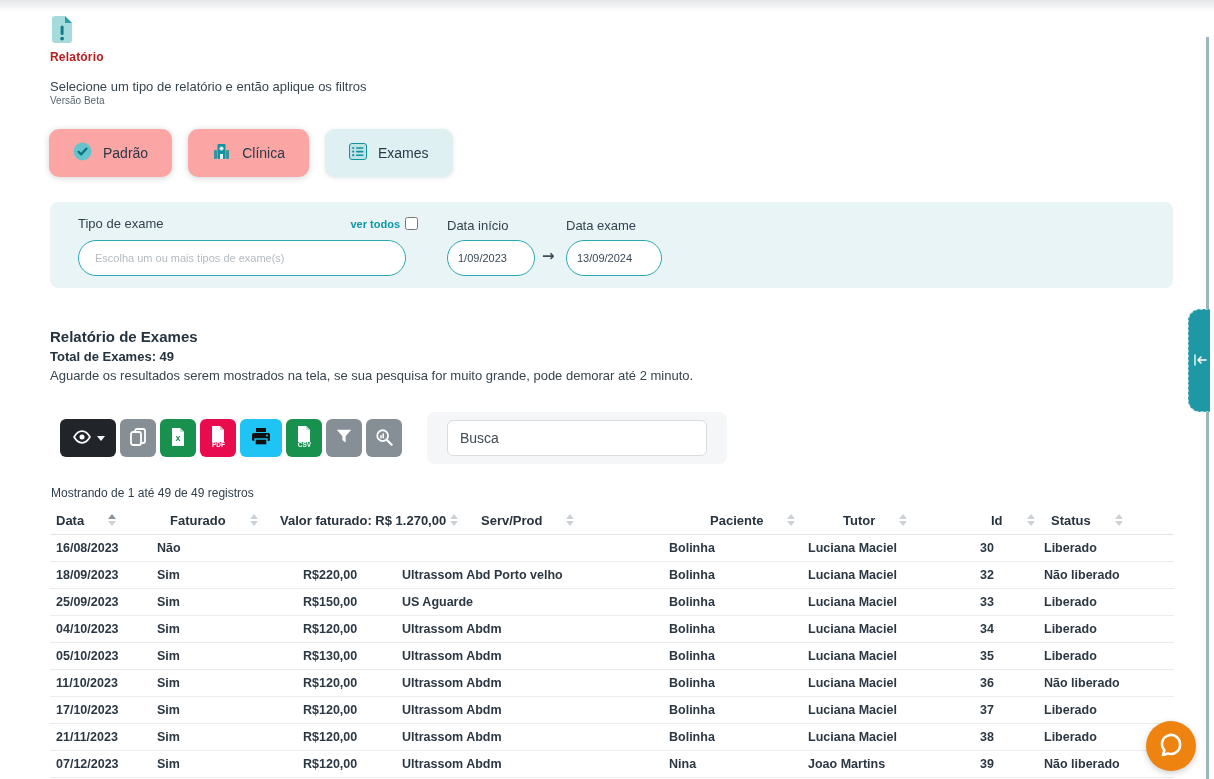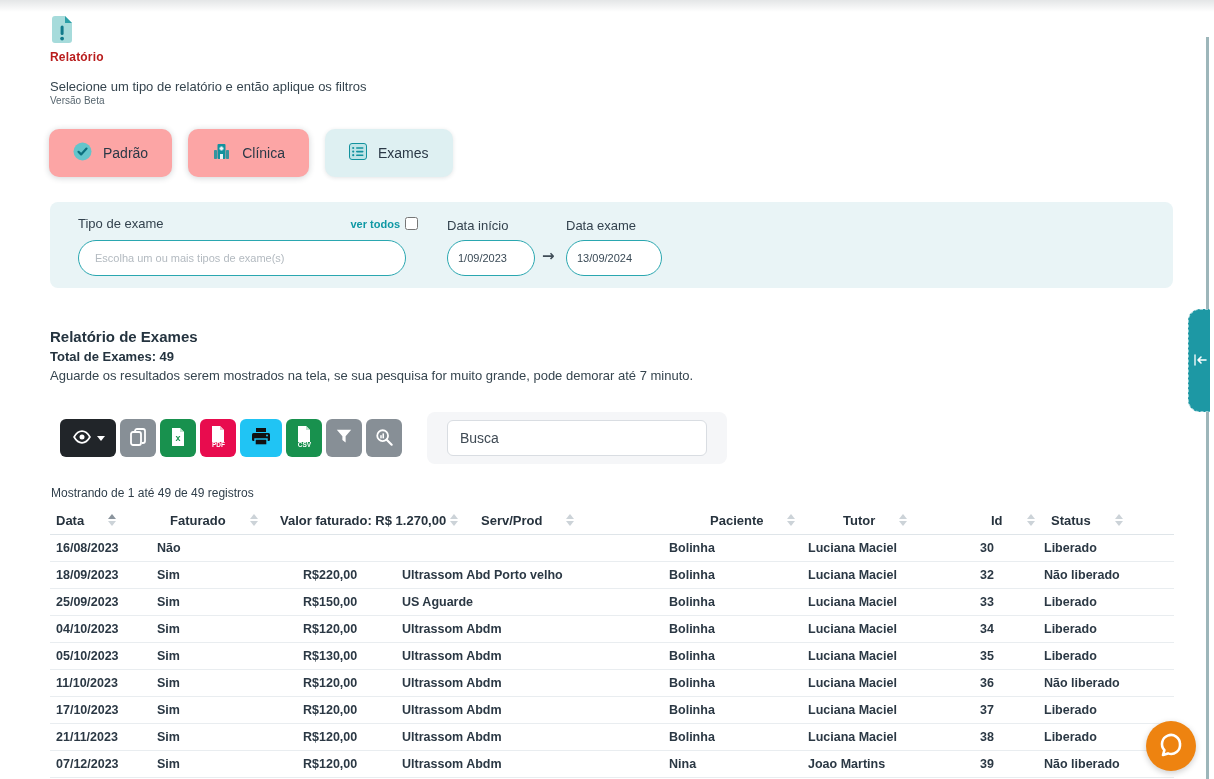--- a/index.html
+++ b/index.html
@@ -150,21 +150,21 @@
     <input class="pill-input exam-input" placeholder="Escolha um ou mais tipos de exame(s)" style="">
     <span class="date-label lbl-start">Data início</span>
     <input class="pill-input date-input in-start" value="1/09/2023" style="">
     <span class="date-arrow">→</span>
     <span class="date-label lbl-end">Data exame</span>
     <input class="pill-input date-input in-end" value="13/09/2024" style="">
   </div>
 
   <div class="summary-heading">Relatório de Exames</div>
   <div class="summary-total">Total de Exames: 49</div>
-  <div class="summary-note">Aguarde os resultados serem mostrados na tela, se sua pesquisa for muito grande, pode demorar até 7 minuto.</div>
+  <div class="summary-note">Aguarde os resultados serem mostrados na tela, se sua pesquisa for muito grande, pode demorar até 2 minuto.</div>
 
   <div class="toolbar">
     <button class="tb tb-eye">
       <span>
         <svg width="20" height="14" viewBox="0 0 24 16">
             <path d="M12 1C6.5 1 2.5 8 2.5 8s4 7 9.5 7 9.5-7 9.5-7-4-7-9.5-7z" fill="none" stroke="#fff" stroke-width="2"></path>
             <circle cx="12" cy="8" r="3" fill="#fff"></circle>
           </svg>
       </span>
       <span class="caret"></span>

